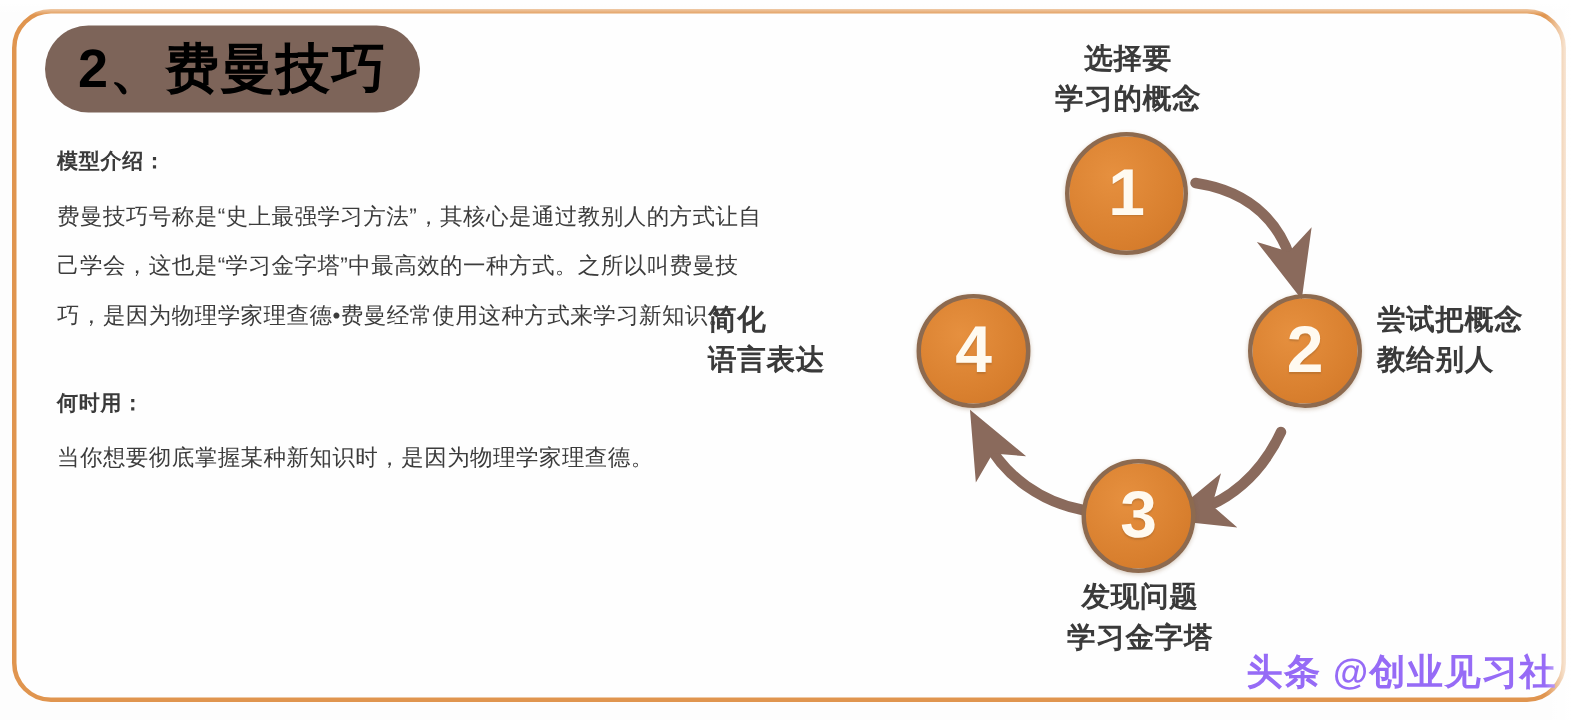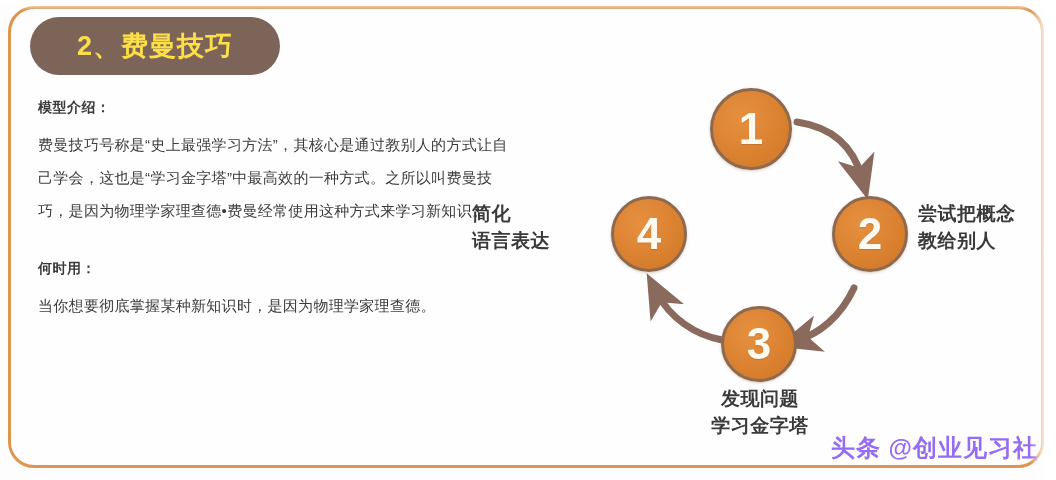--- a/index.html
+++ b/index.html
@@ -54,22 +54,22 @@
     top: 17px;
     width: 250px;
     height: 58px;
     background: #7d6459;
     border-radius: 29px;
     display: flex;
     align-items: center;
     justify-content: center;
   }
   #title-pill .title-text {
-    color: #fde047;
-    font-size: 27px;
+    color: #000000;
+    font-size: 36px;
     font-weight: bold;
     letter-spacing: 1px;
     white-space: nowrap;
   }
 
   
   #left-col {
     position: absolute;
     left: 38px;
     top: 92px;
@@ -196,20 +196,22 @@
       <path d="M287,122 C327,128 345,152 352,178" fill="none" stroke="#8a6a5c" stroke-width="7" stroke-linecap="round" marker-end="url(#ah)"></path>
 
       <path d="M344,288 C330,318 308,334 288,340" fill="none" stroke="#8a6a5c" stroke-width="7" stroke-linecap="round" marker-end="url(#ah)"></path>
 
       <path d="M212,340 C185,335 160,318 147,293" fill="none" stroke="#8a6a5c" stroke-width="7" stroke-linecap="round" marker-end="url(#ah)"></path>
     </svg>
 
     <div class="node-circle" id="node-1">
       <span class="node-num">1</span>
     </div>
+    <div class="node-label lbl-center" id="label-1">选择要
+学习的概念</div>
 
     <div class="node-circle" id="node-2">
       <span class="node-num">2</span>
     </div>
     <div class="node-label lbl-right" id="label-2">尝试把概念
 教给别人</div>
 
     <div class="node-circle" id="node-3">
       <span class="node-num">3</span>
     </div>

